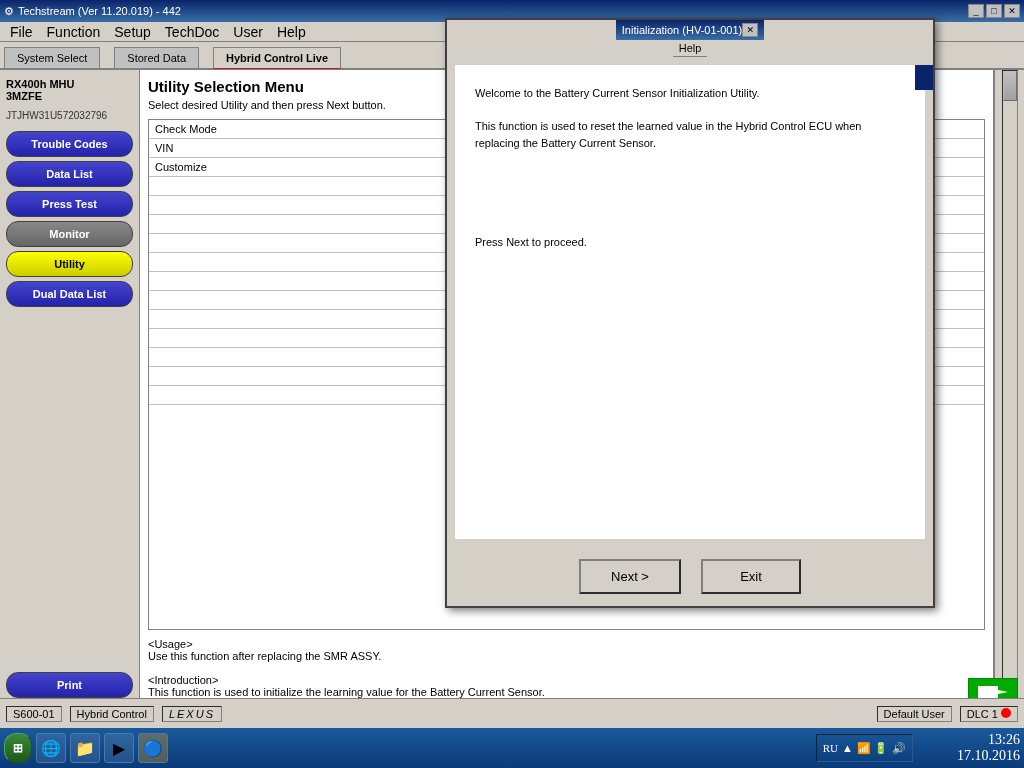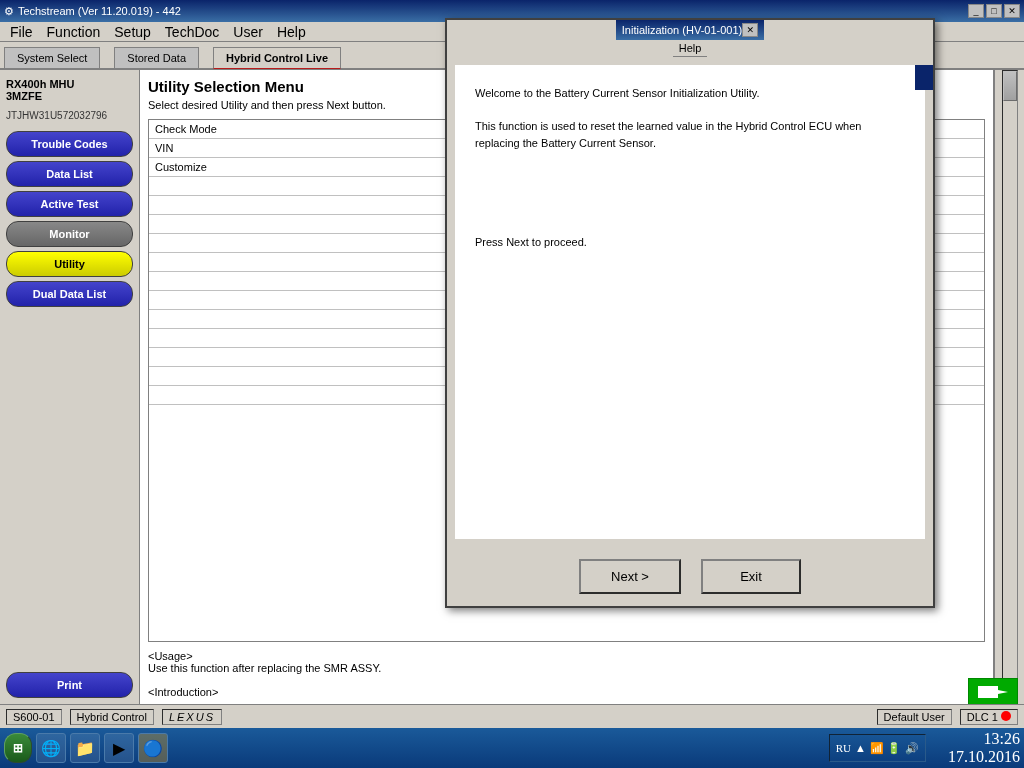--- a/index.html
+++ b/index.html
@@ -231,21 +231,21 @@
       width: 18px;
       height: 25px;
       background: #0a246a;
     }
 
     
     .status-bar {
       position: absolute;
       bottom: 40px;
       left: 0; right: 0;
-      height: 24px;
+      height: 30px;
       background: #d4d0c8;
       border-top: 1px solid #808080;
       display: flex;
       align-items: center;
       padding: 0 6px;
       font-size: 11px;
       gap: 8px;
     }
     .status-section {
       border: 1px inset #808080;
@@ -311,22 +311,23 @@
     .system-tray {
       display: flex;
       align-items: center;
       gap: 4px;
       padding: 0 6px;
       border: 1px inset #2a5a8a;
       height: 28px;
     }
     .clock-section {
       text-align: right;
-      font-size: 16px;
-      color: white;
+      font-size: 14px;
+      color: white;
+      margin-left: 22px;
     }
 
     
     .arrow-btn {
       position: absolute;
       bottom: 50px;
       right: 8px;
       width: 50px;
       height: 28px;
       background: #00aa00;
@@ -367,21 +368,21 @@
   <div class="tab active">Hybrid Control Live</div>
 </div>
 
 <div class="main-content">
 
   <div class="sidebar">
     <div class="vehicle-info">RX400h MHU<br>3MZFE</div>
     <div class="vin-info">JTJHW31U572032796</div>
     <button class="sidebar-btn btn-blue">Trouble Codes</button>
     <button class="sidebar-btn btn-blue">Data List</button>
-    <button class="sidebar-btn btn-blue">Active Test</button>
+    <button class="sidebar-btn btn-blue">Press Test</button>
     <button class="sidebar-btn btn-gray">Monitor</button>
     <button class="sidebar-btn btn-yellow">Utility</button>
     <button class="sidebar-btn btn-blue">Dual Data List</button>
     <div style="flex:1"></div>
     <button class="sidebar-btn btn-blue">Print</button>
   </div>
 
   <div class="center-panel">
     <div class="utility-title">Utility Selection Menu</div>
     <div class="utility-subtitle">Select desired Utility and then press Next button.</div>
@@ -400,20 +401,21 @@
       <div class="utility-list-item">&nbsp;</div>
       <div class="utility-list-item">&nbsp;</div>
       <div class="utility-list-item">&nbsp;</div>
       <div class="utility-list-item">&nbsp;</div>
     </div>
     <div class="usage-section">
       <div>&lt;Usage&gt;</div>
       <div>Use this function after replacing the SMR ASSY.</div>
       <br>
       <div>&lt;Introduction&gt;</div>
+      <div>This function is used to initialize the learning value for the Battery Current Sensor.</div>
     </div>
   </div>
 
   <div class="right-panel">
     <div class="scrollbar-track">
       <div class="scrollbar-thumb"></div>
     </div>
   </div>
 
 </div>

